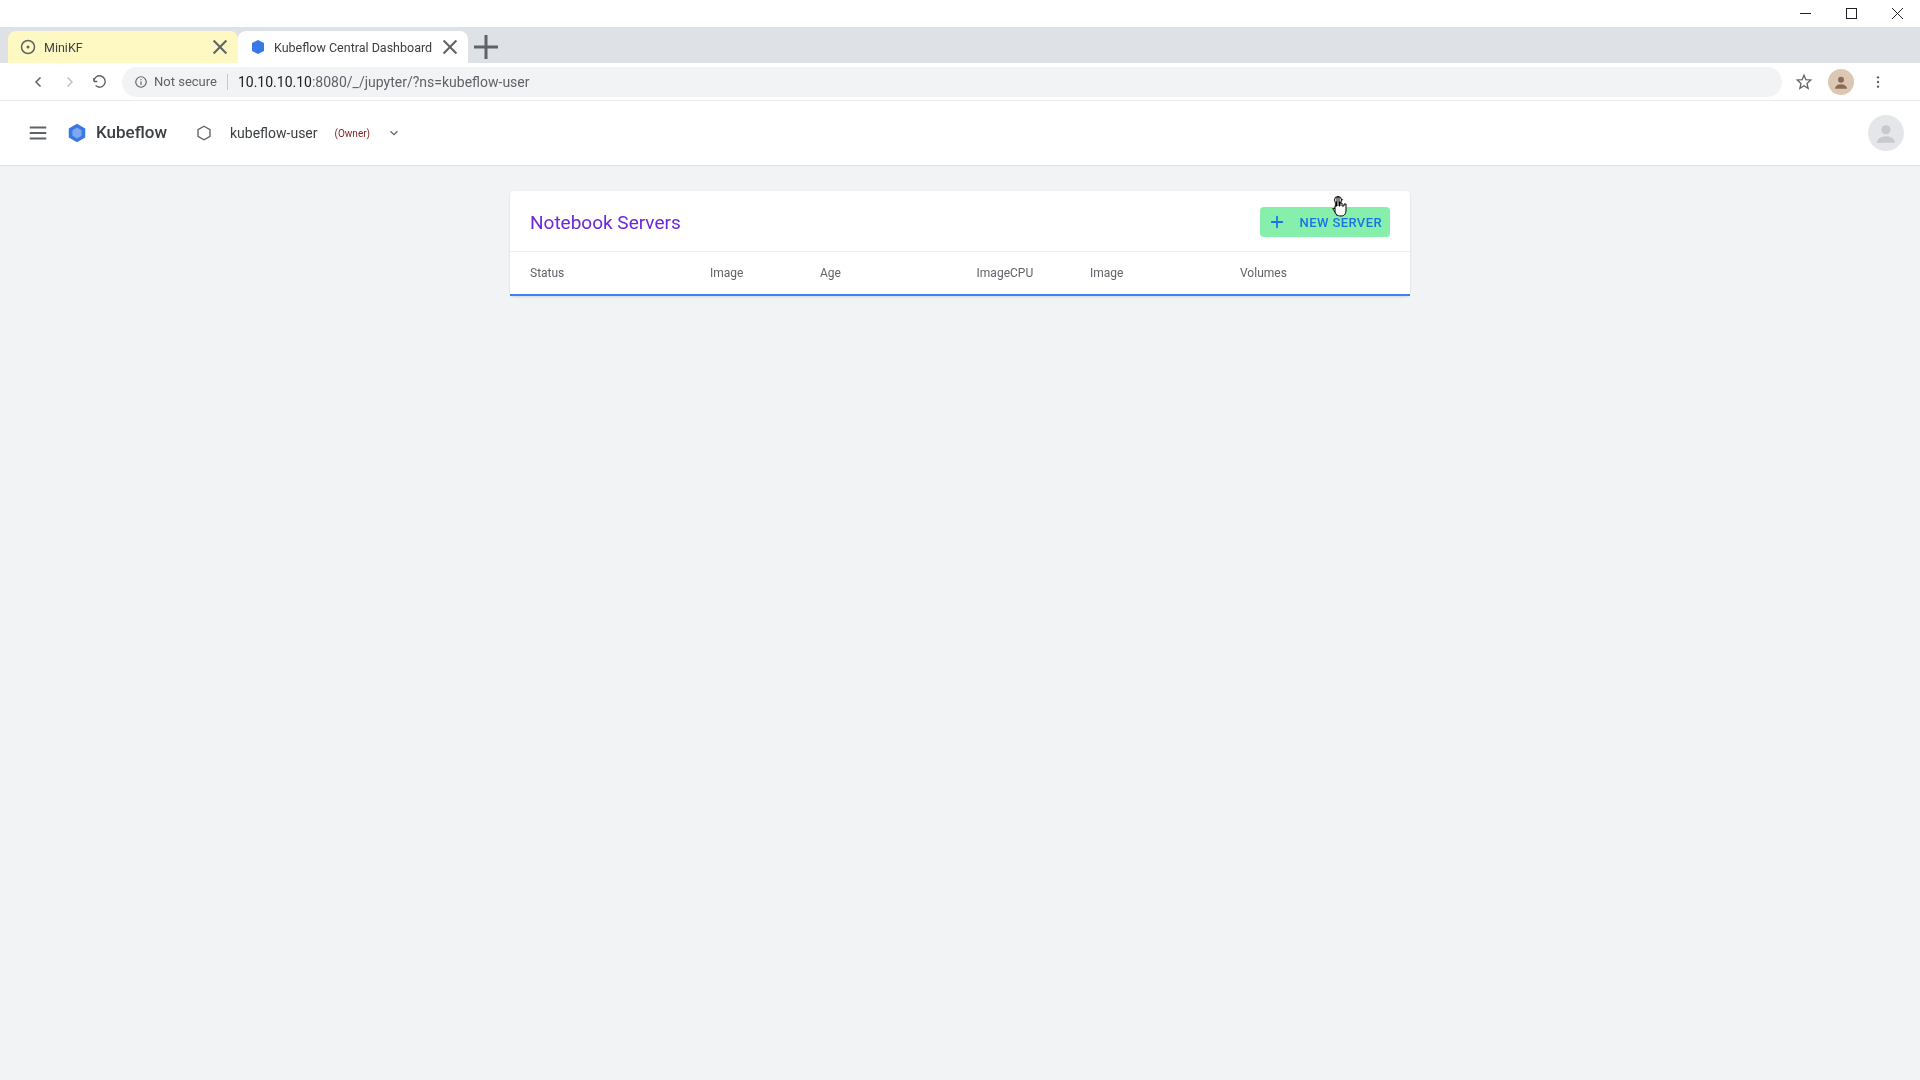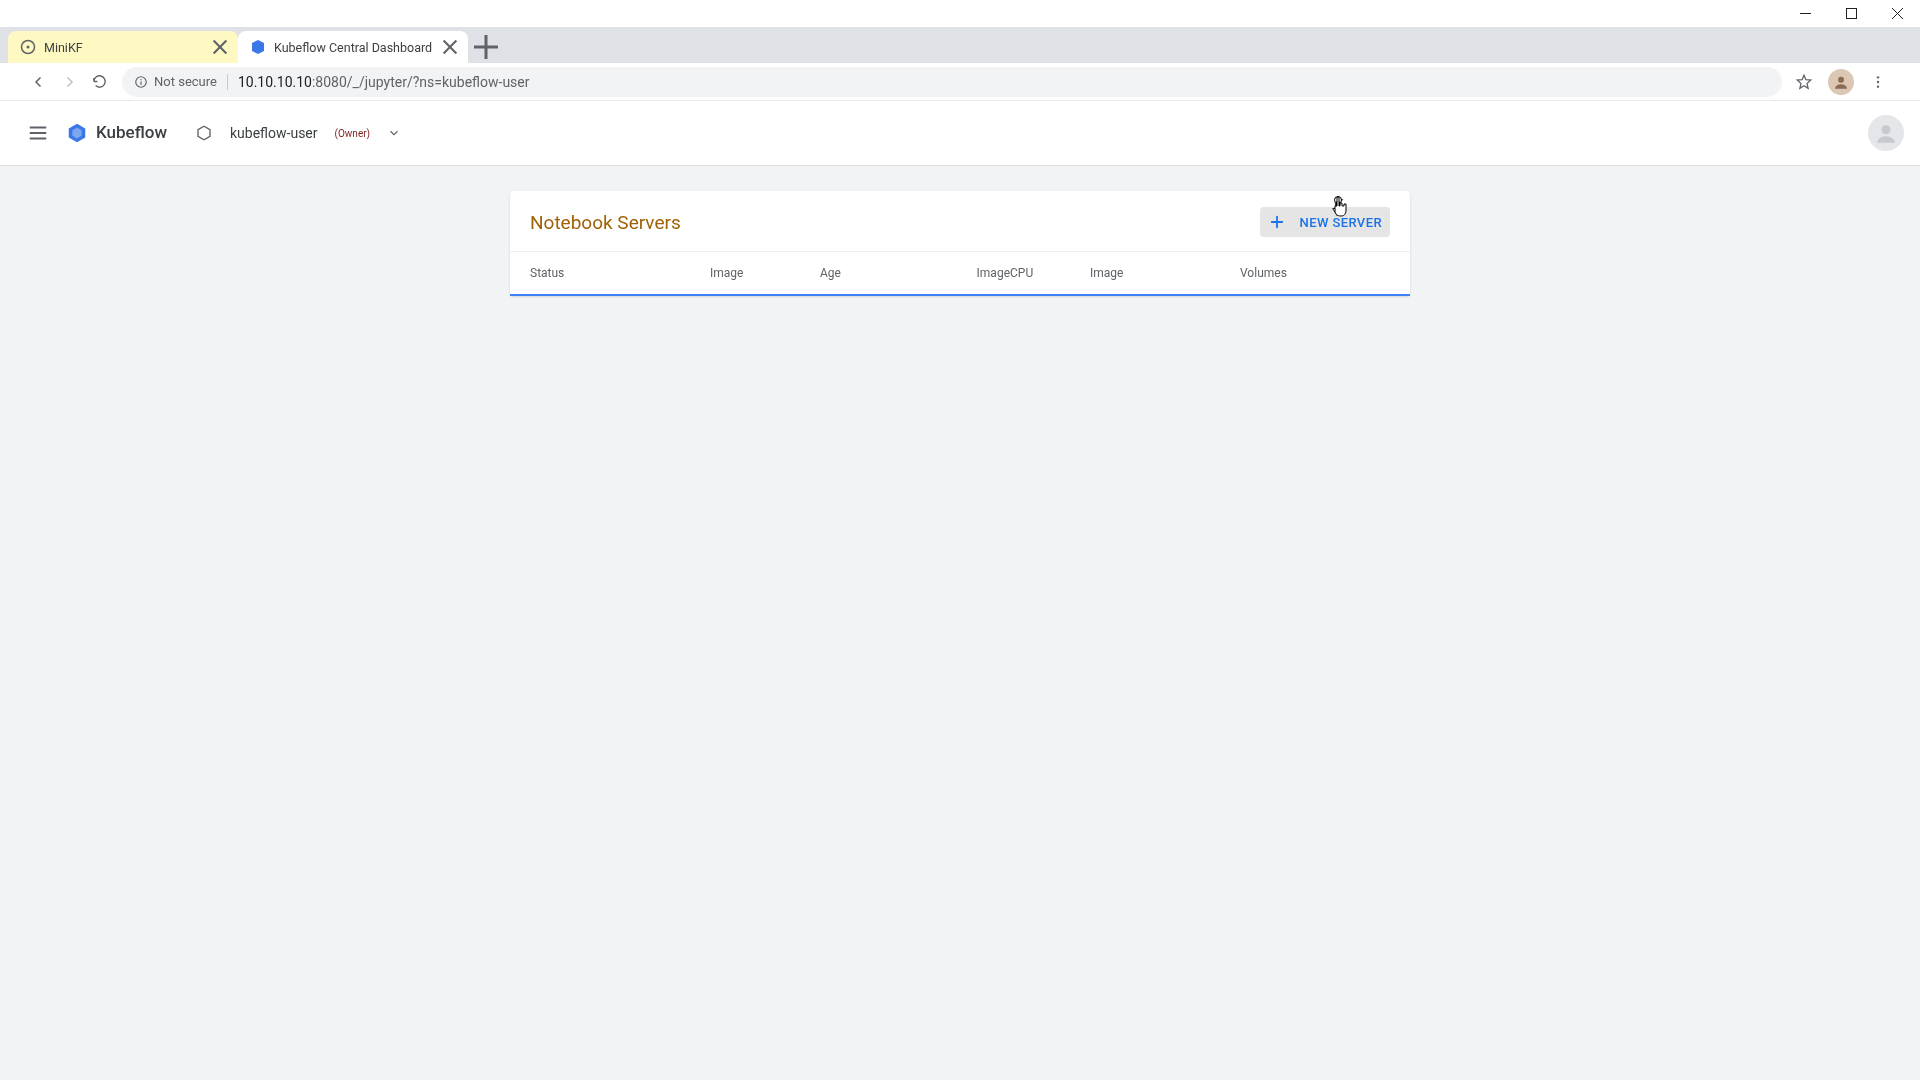--- a/index.html
+++ b/index.html
@@ -41,22 +41,22 @@
   .brand { display:flex; align-items:flex-start; gap:8px; font-size: 17px; font-weight: 500; color:#3c4043; }
   .brand svg { width:22px; height:22px; }
   .ns-picker { display:flex; align-items:center; gap:17px; margin-left: 28px; font-size: 14px; color:#3c4043; }
   .ns-picker .owner { color:#7f1d1d; font-size: 10px; }
   .header-avatar { position:absolute; right: 16px; width:36px; height:36px; border-radius:50%; background:#e4e6e9; display:flex; align-items:center; justify-content:center; color:#b1b4b9; }
 
   
   .content { padding: 26px 0 0 0; display:flex; justify-content:center; }
   .card { width: 900px; background:#fff; border-radius: 4px; box-shadow: 0 1px 2px rgba(0,0,0,0.08), 0 1px 3px rgba(0,0,0,0.06); }
   .card-head { display:flex; align-items:center; justify-content:space-between; padding: 16px 20px 14px 20px; border-bottom: 1px solid #eceff1; }
-  .card-title { font-size: 19px; font-weight: 400; color:#a16207; }
-  .new-btn { display:flex; align-items:center; gap:14px; color:#1a73e8; font-size: 13px; font-weight:500; letter-spacing: .4px; padding: 6px 8px; border-radius:4px; background:#e5e5e5; cursor: pointer; }
+  .card-title { font-size: 19px; font-weight: 400; color:#6d28d9; }
+  .new-btn { display:flex; align-items:center; gap:14px; color:#1a73e8; font-size: 13px; font-weight:500; letter-spacing: .4px; padding: 6px 8px; border-radius:4px; background:#86efac; cursor: pointer; }
   .new-btn svg { width:18px; height:18px; }
   .thead { display:flex; padding: 14px 20px; font-size: 12px; color:#5f6368; border-bottom: 2px solid #3b82f6; }
   .th { }
   .th.status { width: 180px; }
   .th.name  { width: 110px; }
   .th.age   { width: 75px; }
   .th.image { width: 115px; text-align: right; }
   .th.cpu   { width: 80px; }
   .th.memory{ width: 150px; }
   .th.volumes{ flex:1; }

